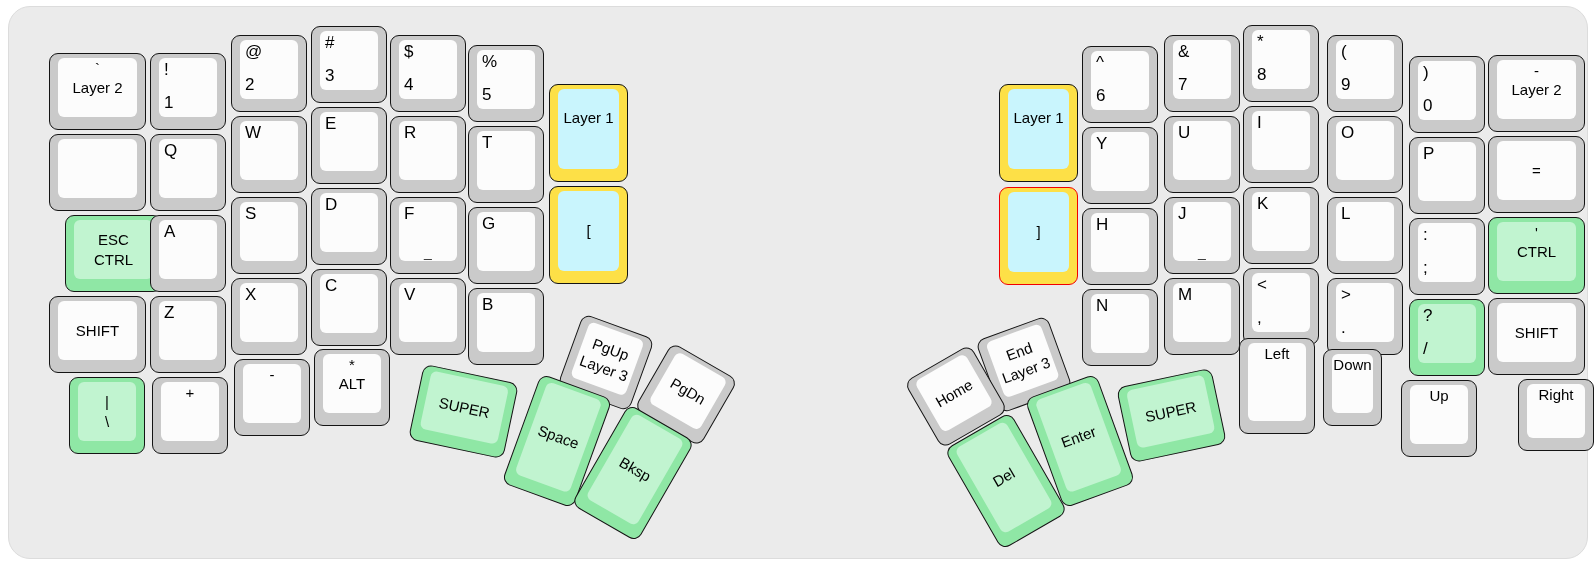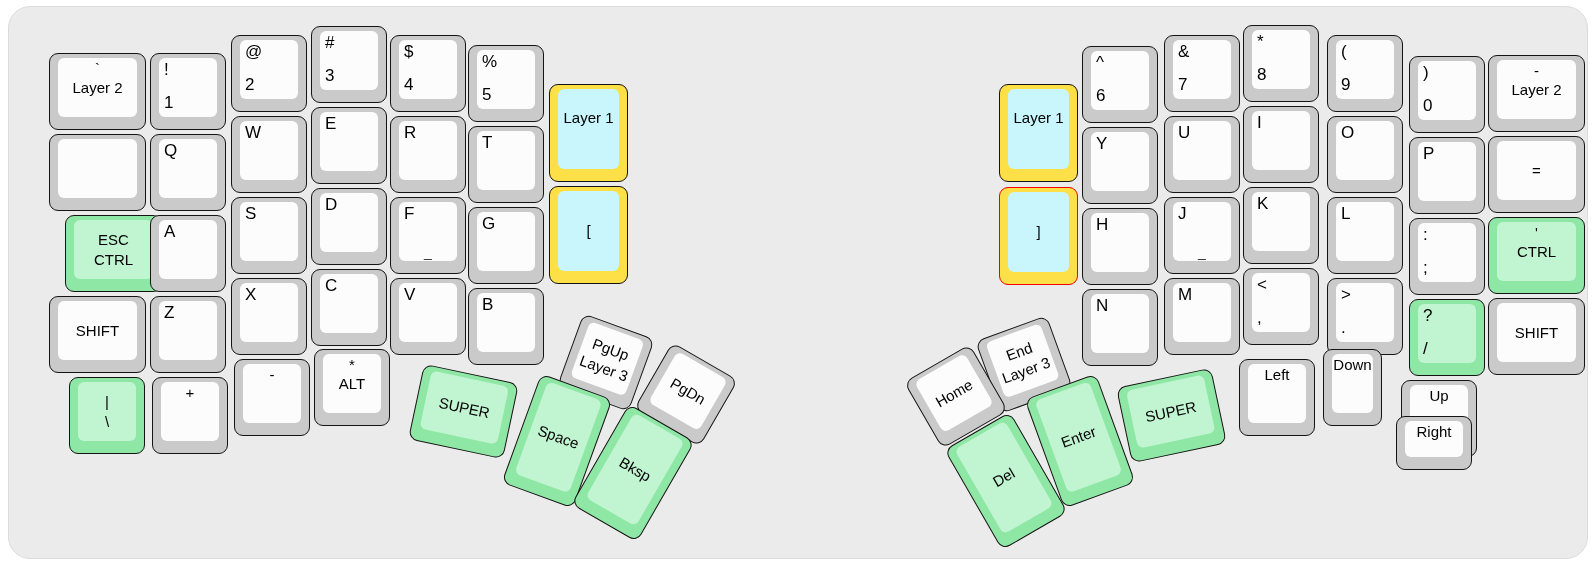--- a/index.html
+++ b/index.html
@@ -251,21 +251,21 @@
       </div>
       <div class="key grey" style="left: 1234px; top: 180px; width: 76px; height: 77px;">
         <div class="cap"></div>
         <span class="lb p-tl">K</span>
       </div>
       <div class="key grey" style="left: 1234px; top: 261px; width: 76px; height: 77px;">
         <div class="cap"></div>
         <span class="lb p-tl">&lt;</span>
         <span class="lb p-bl">,</span>
       </div>
-      <div class="key grey" style="left: 1230px; top: 352px; width: 76px; height: 77px; padding-left: 41px;">
+      <div class="key grey" style="left: 1230px; top: 331px; width: 76px; height: 96px; padding-left: 41px;">
         <div class="cap"></div>
         <span class="lb p-tc">Left</span>
       </div>
       <div class="key grey" style="left: 1318px; top: 28px; width: 76px; height: 77px;">
         <div class="cap"></div>
         <span class="lb p-tl">(</span>
         <span class="lb p-bl">9</span>
       </div>
       <div class="key grey" style="left: 1318px; top: 109px; width: 76px; height: 77px;">
         <div class="cap"></div>
@@ -318,21 +318,21 @@
       </div>
       <div class="key green" style="left: 1479px; top: 210px; width: 97px; height: 77px;">
         <div class="cap"></div>
         <span class="lb p-tc">'</span>
         <span class="lb p-c">CTRL</span>
       </div>
       <div class="key grey" style="left: 1479px; top: 291px; width: 97px; height: 77px;">
         <div class="cap"></div>
         <span class="lb p-c">SHIFT</span>
       </div>
-      <div class="key grey" style="left: 1387px; top: 372px; width: 76px; height: 54px; margin-top: 37px;">
+      <div class="key grey" style="left: 1509px; top: 372px; width: 76px; height: 72px;">
         <div class="cap"></div>
         <span class="lb p-tc">Right</span>
       </div>
       <div class="key green" style="left: 1114px; top: 370px; width: 97px; height: 77px; transform: rotate(-12deg);">
         <div class="cap"></div>
         <span class="lb p-c">SUPER</span>
       </div>
       <div class="key grey" style="left: 977px; top: 319px; width: 76px; height: 77px; transform: rotate(-20deg);">
         <div class="cap"></div>
         <span class="lb p-c">End

